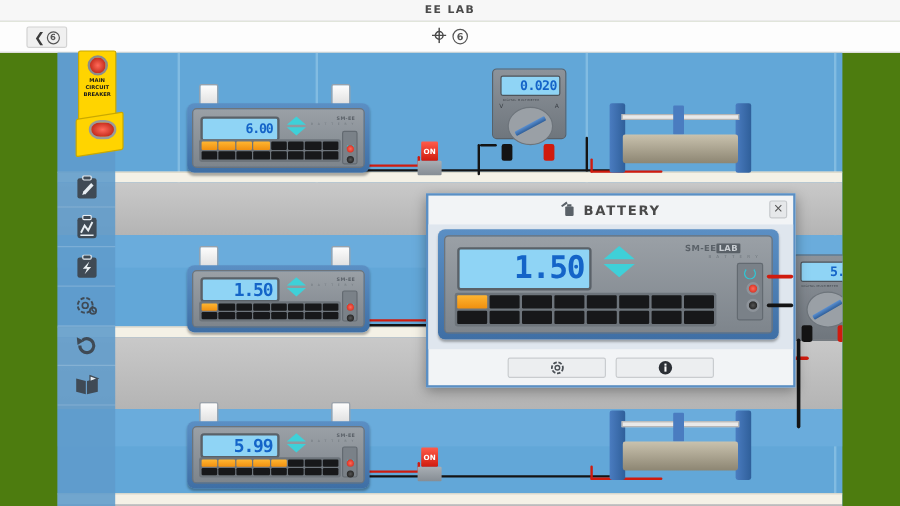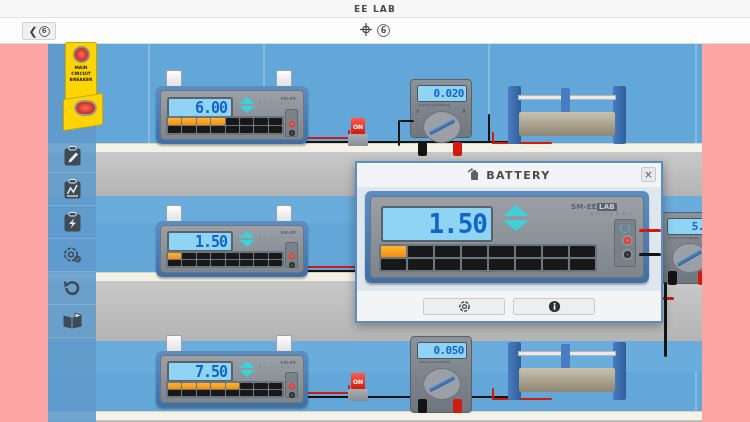--- a/index.html
+++ b/index.html
@@ -1,19 +1,19 @@
 <!DOCTYPE html>
 <html><head>
 <meta charset="utf-8">
 <style>
   * { box-sizing: border-box; margin:0; padding:0; }
   html,body { width:750px; height:422px; overflow:hidden; background:#fff;
     font-family:"DejaVu Sans", sans-serif; }
 
-  .app { position:relative; width:750px; height:422px; background:#fca5a5; }
+  .app { position:relative; width:750px; height:422px; background:#4d7c0f; }
 
   
   .titlebar { position:absolute; left:0; top:0; width:750px; height:18px;
     background:#f7f7f7; border-bottom:1px solid #e2e2e2;
     display:flex; align-items:center; justify-content:center; }
   .titlebar .t { font-size:9px; font-weight:bold; letter-spacing:1.2px;
     color:#4a4a4a; font-family:"DejaVu Sans", sans-serif; }
 
   .navbar { position:absolute; left:0; top:18px; width:750px; height:26px;
     background:#fdfdfd; border-bottom:1px solid #dcdcdc;
@@ -220,21 +220,21 @@
     <div class="wire" style="left:440px;top:70px;width:2px;height:29px;background:#141414;"></div>
     <div class="wire" style="left:444px;top:88px;width:2px;height:12px;background:#d01b0e;"></div>
     <div class="wire" style="left:444px;top:98px;width:60px;height:2px;background:#d01b0e;"></div>
 
     <div class="psu" style="left:108px;top:26px;width:152px;height:74px;">
       <div class="handle l"></div>
       <div class="handle r"></div>
       <div class="body" style="height:58px;">
         <div class="panel">
           <div class="lcd" style="left:6px;top:6px;width:66px;height:21px;">
-            <span style="font-size:15px;">6.00</span>
+            <span style="font-size:11px;">6.00</span>
           </div>
           <div class="arrows" style="left:78px;top:6px;">
             <div class="up"></div>
             <div class="dn"></div>
           </div>
           <div class="brand" style="right:7px;top:5px;"><span>SM-EE</span></div>
           <div class="brandsub" style="right:7px;top:11px;"><span>B A T T E R Y</span></div>
           <div class="pwr" style="right:5px;top:18px;width:13px;height:28px;">
               <i></i>
             </div>
@@ -260,21 +260,21 @@
             </div>
         </div>
       </div>
     </div>
 
     <div class="sw" style="left:300px;top:74px;width:20px;height:28px;">
       <div class="base"></div>
       <div class="lever">ON</div>
     </div>
 
-    <div class="mm" style="left:362px;top:35px;width:62px;height:59px;text-decoration:underline;">
+    <div class="mm" style="left:362px;top:13px;width:62px;height:59px;text-decoration:underline;">
       <div class="scr" style="left:6px;top:5px;width:50px;height:17px;">
         <span style="font-size:11px;">0.020</span>
       </div>
       <div class="lbl" style="left:8px;top:24px;">DIGITAL MULTIMETER</div>
       <div class="dial" style="left:12px;top:31px;width:38px;height:32px;border-radius:50%;"></div>
       <div class="needle" style="left:17px;top:45px;width:28px;height:4px;transform:rotate(-28deg);"></div>
       <div class="prb" style="left:7px;top:62px;width:9px;height:14px;background:#141414;"></div>
       <div class="prb" style="right:9px;top:62px;width:9px;height:14px;background:#d01b0e;"></div>
       <div class="lbl" style="left:5px;top:28px;font-size:5px;">V</div>
       <div class="lbl" style="right:5px;top:28px;font-size:5px;">A</div>
@@ -353,21 +353,21 @@
     <div class="wire" style="left:300px;top:341px;width:2px;height:9px;background:#d01b0e;"></div>
     <div class="wire" style="left:444px;top:344px;width:2px;height:12px;background:#d01b0e;"></div>
     <div class="wire" style="left:444px;top:354px;width:60px;height:2px;background:#d01b0e;"></div>
 
     <div class="psu" style="left:108px;top:291px;width:152px;height:72px;">
       <div class="handle l"></div>
       <div class="handle r"></div>
       <div class="body" style="height:56px;">
         <div class="panel">
           <div class="lcd" style="left:6px;top:5px;width:66px;height:21px;">
-            <span style="font-size:15px;">7.50</span>
+            <span style="font-size:15px;">5.99</span>
           </div>
           <div class="arrows" style="left:78px;top:5px;">
             <div class="up"></div>
             <div class="dn"></div>
           </div>
           <div class="brand" style="right:7px;top:4px;"><span>SM-EE</span></div>
           <div class="brandsub" style="right:7px;top:10px;"><span>B A T T E R Y</span></div>
           <div class="pwr" style="right:5px;top:16px;width:13px;height:26px;">
               <i></i>
             </div>
@@ -393,30 +393,20 @@
             </div>
         </div>
       </div>
     </div>
 
     <div class="sw" style="left:300px;top:329px;width:20px;height:28px;">
       <div class="base"></div>
       <div class="lever">ON</div>
     </div>
 
-    <div class="mm" style="left:362px;top:292px;width:62px;height:77px;">
-      <div class="scr" style="left:6px;top:5px;width:50px;height:17px;">
-        <span style="font-size:11px;">0.050</span>
-      </div>
-      <div class="lbl" style="left:8px;top:24px;">DIGITAL MULTIMETER</div>
-      <div class="dial" style="left:12px;top:31px;width:38px;height:32px;border-radius:50%;"></div>
-      <div class="needle" style="left:17px;top:45px;width:28px;height:4px;transform:rotate(-28deg);"></div>
-      <div class="prb" style="left:7px;top:62px;width:9px;height:14px;background:#141414;"></div>
-      <div class="prb" style="right:9px;top:62px;width:9px;height:14px;background:#d01b0e;"></div>
-    </div>
 
     <div class="rheo" style="left:460px;top:298px;width:118px;height:58px;">
       <div class="post" style="left:0;"></div>
       <div class="post" style="right:0;"></div>
       <div class="rail" style="left:10px;top:9px;width:98px;height:5px;"></div>
       <div class="slide" style="left:53px;top:2px;height:24px;"></div>
       <div class="tube" style="left:11px;top:26px;width:96px;height:24px;"></div>
     </div>
 
   </div>

